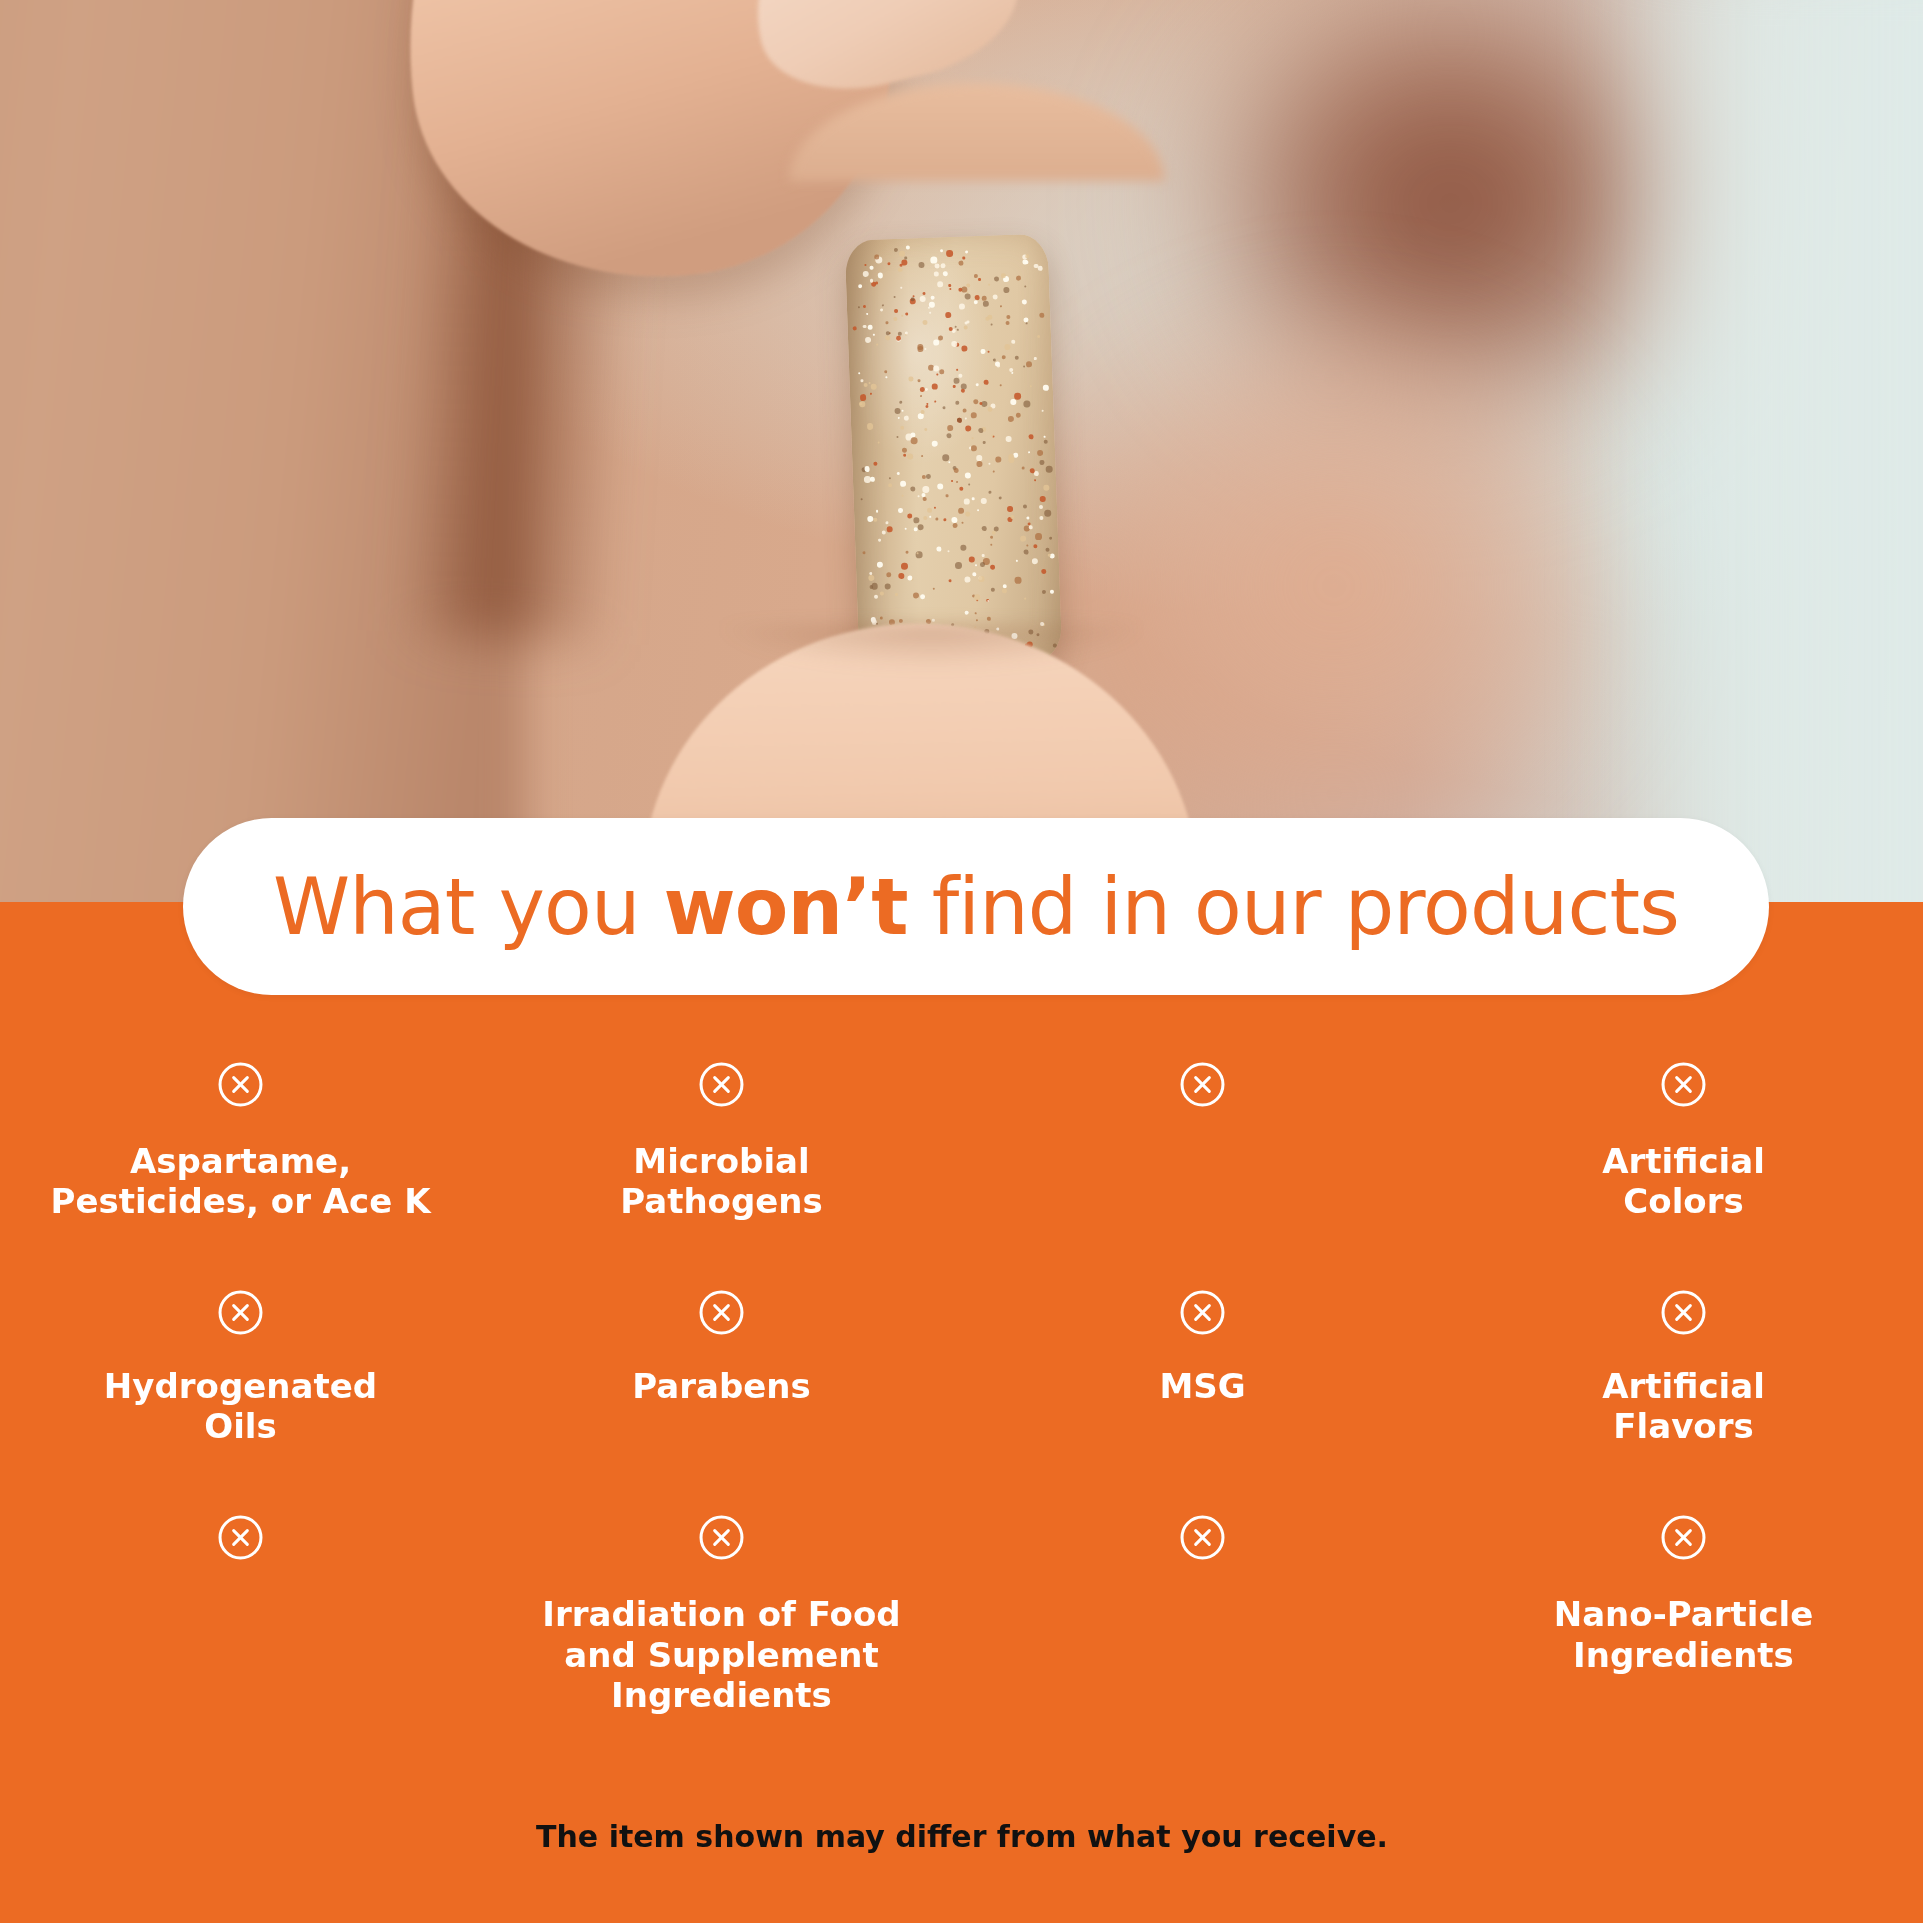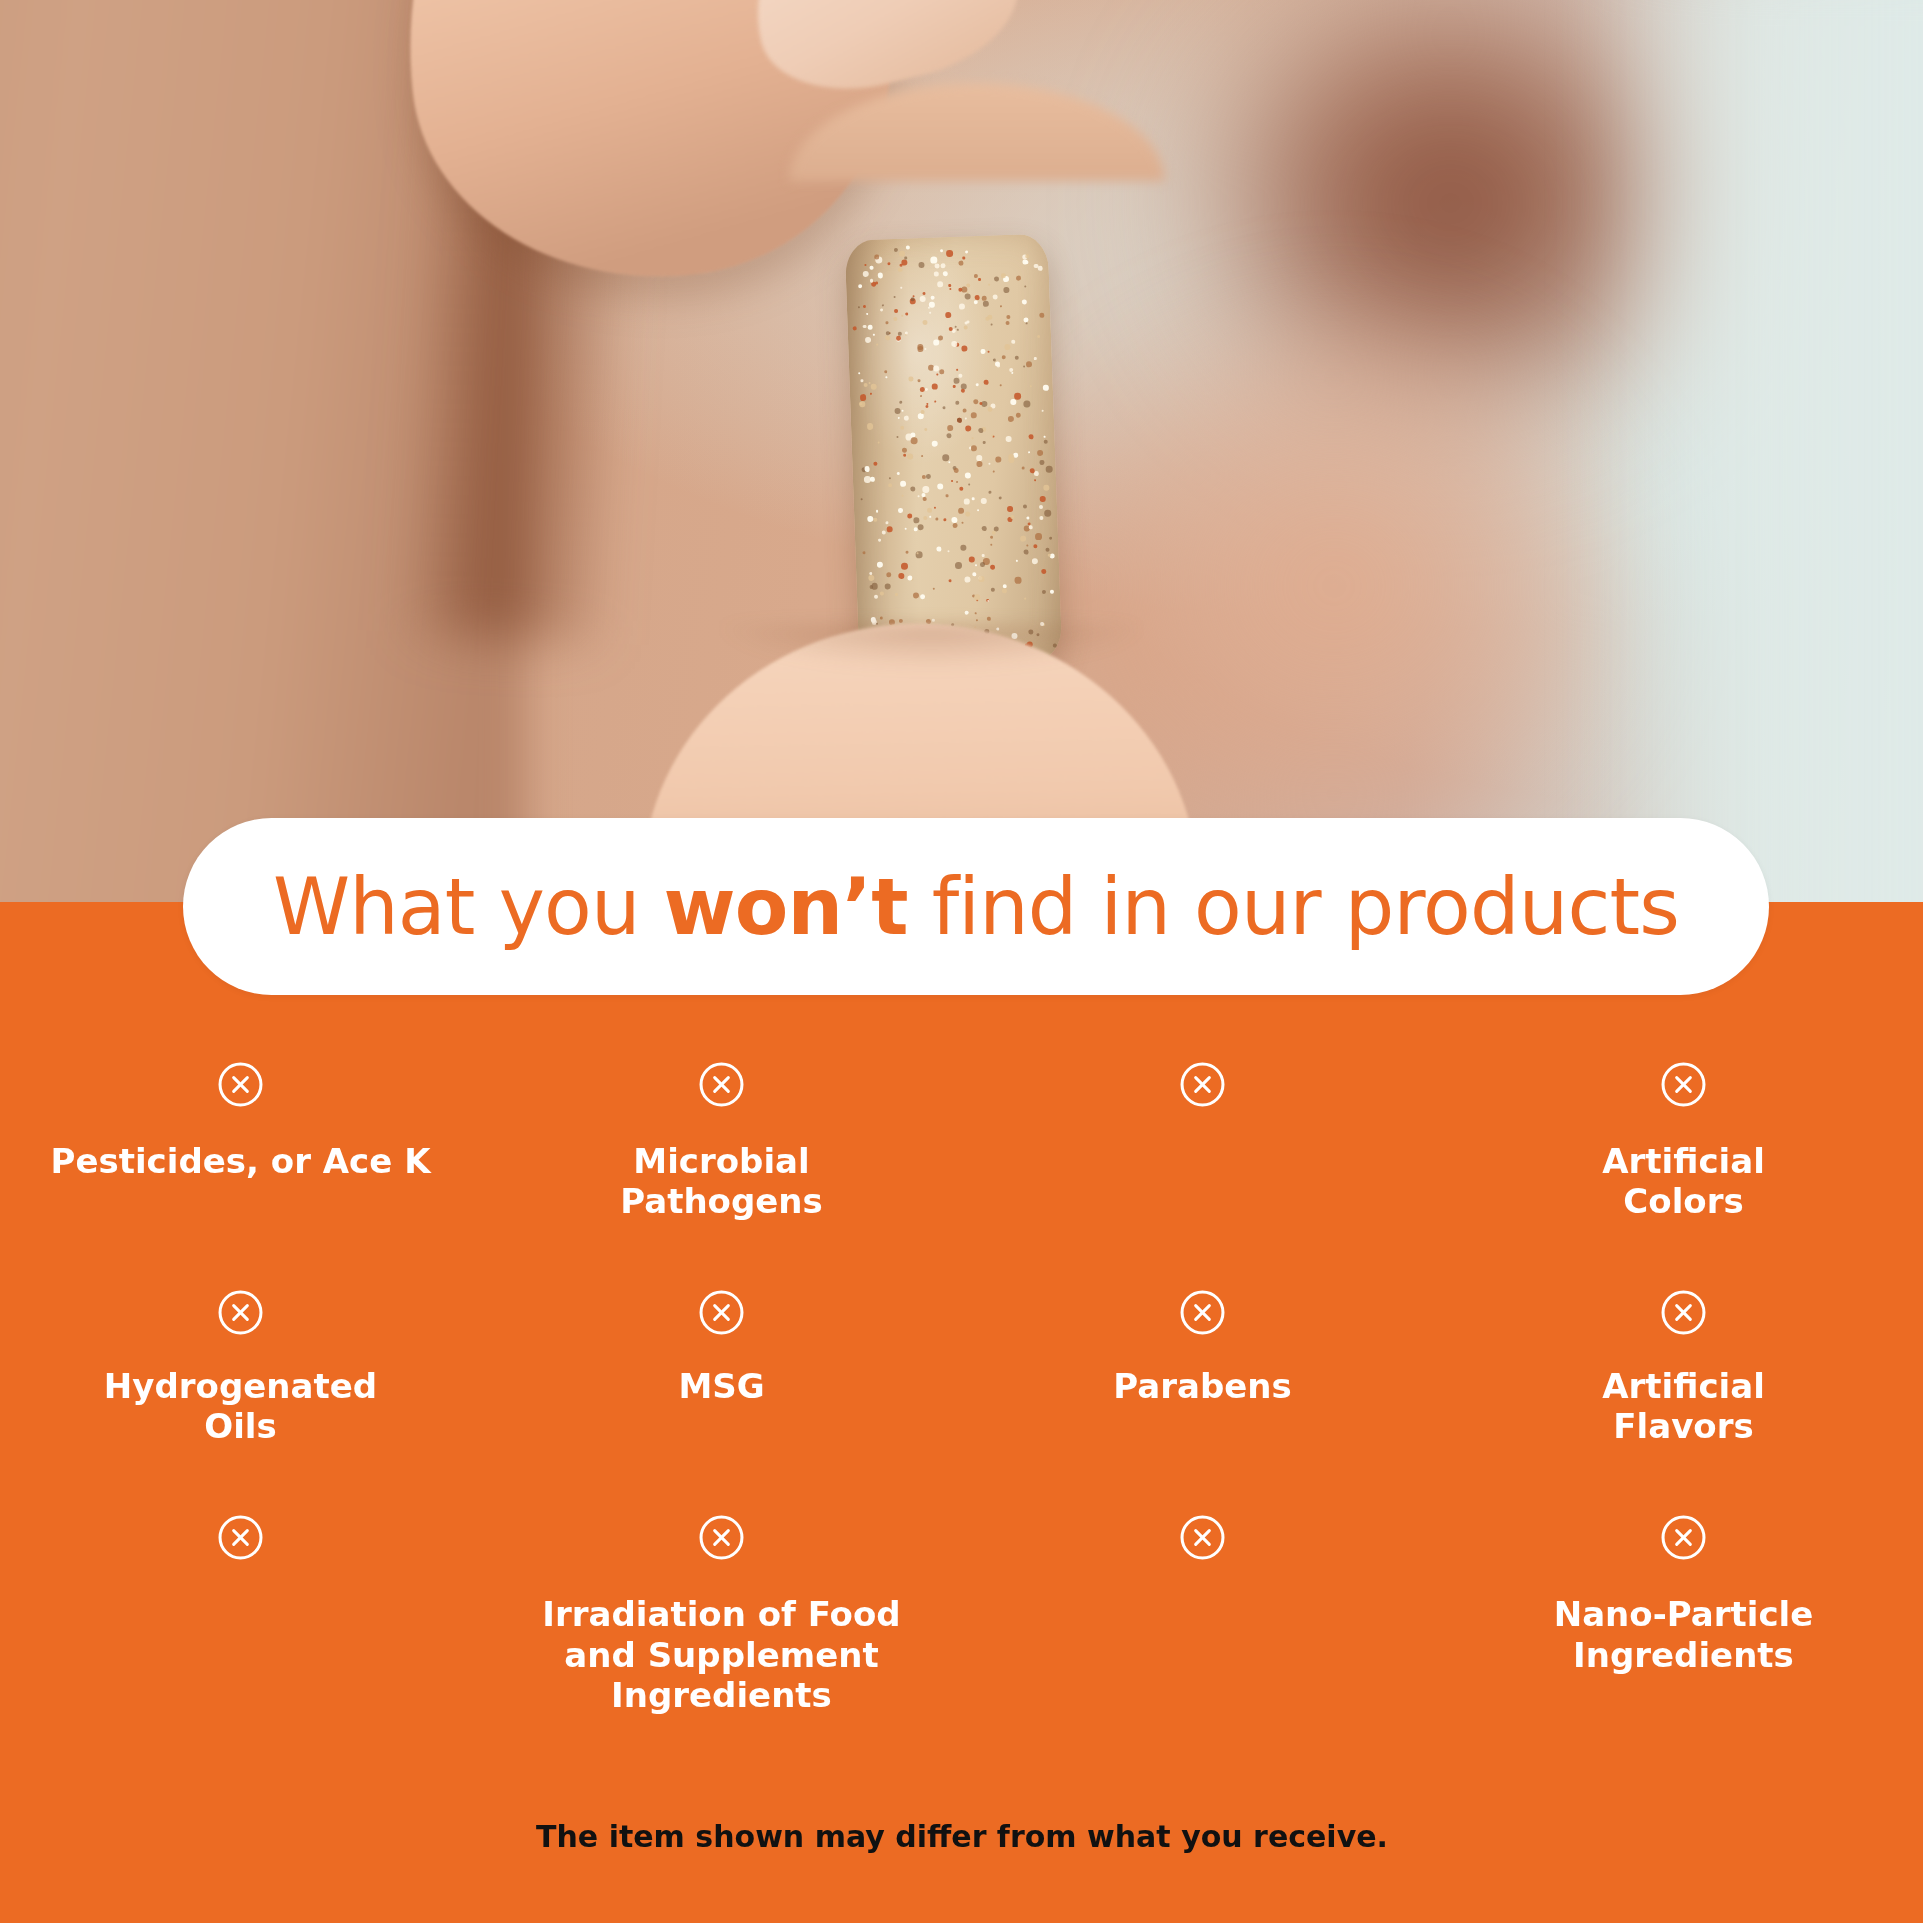--- a/index.html
+++ b/index.html
@@ -654,20 +654,21 @@
 </div>
 
 <div class="grid" id="grid">
     <div class="cell">
       <svg class="xicon" viewBox="0 0 62 62">
         <circle cx="31" cy="31" r="27" stroke-width="4"></circle>
         <line x1="22" y1="22" x2="40" y2="40" stroke-width="4"></line>
         <line x1="40" y1="22" x2="22" y2="40" stroke-width="4"></line>
       </svg>
       <div class="cell-label">
+        <div>Aspartame,</div>
         <div>Pesticides, or Ace K</div>
       </div>
     </div>
     <div class="cell">
       <svg class="xicon" viewBox="0 0 62 62">
         <circle cx="31" cy="31" r="27" stroke-width="4"></circle>
         <line x1="22" y1="22" x2="40" y2="40" stroke-width="4"></line>
         <line x1="40" y1="22" x2="22" y2="40" stroke-width="4"></line>
       </svg>
       <div class="cell-label">
@@ -704,31 +705,31 @@
         <div>Oils</div>
       </div>
     </div>
     <div class="cell row2">
       <svg class="xicon" viewBox="0 0 62 62">
         <circle cx="31" cy="31" r="27" stroke-width="4"></circle>
         <line x1="22" y1="22" x2="40" y2="40" stroke-width="4"></line>
         <line x1="40" y1="22" x2="22" y2="40" stroke-width="4"></line>
       </svg>
       <div class="cell-label">
+        <div>Parabens</div>
+      </div>
+    </div>
+    <div class="cell row2">
+      <svg class="xicon" viewBox="0 0 62 62">
+        <circle cx="31" cy="31" r="27" stroke-width="4"></circle>
+        <line x1="22" y1="22" x2="40" y2="40" stroke-width="4"></line>
+        <line x1="40" y1="22" x2="22" y2="40" stroke-width="4"></line>
+      </svg>
+      <div class="cell-label">
         <div>MSG</div>
-      </div>
-    </div>
-    <div class="cell row2">
-      <svg class="xicon" viewBox="0 0 62 62">
-        <circle cx="31" cy="31" r="27" stroke-width="4"></circle>
-        <line x1="22" y1="22" x2="40" y2="40" stroke-width="4"></line>
-        <line x1="40" y1="22" x2="22" y2="40" stroke-width="4"></line>
-      </svg>
-      <div class="cell-label">
-        <div>Parabens</div>
       </div>
     </div>
     <div class="cell row2">
       <svg class="xicon" viewBox="0 0 62 62">
         <circle cx="31" cy="31" r="27" stroke-width="4"></circle>
         <line x1="22" y1="22" x2="40" y2="40" stroke-width="4"></line>
         <line x1="40" y1="22" x2="22" y2="40" stroke-width="4"></line>
       </svg>
       <div class="cell-label">
         <div>Artificial</div>

